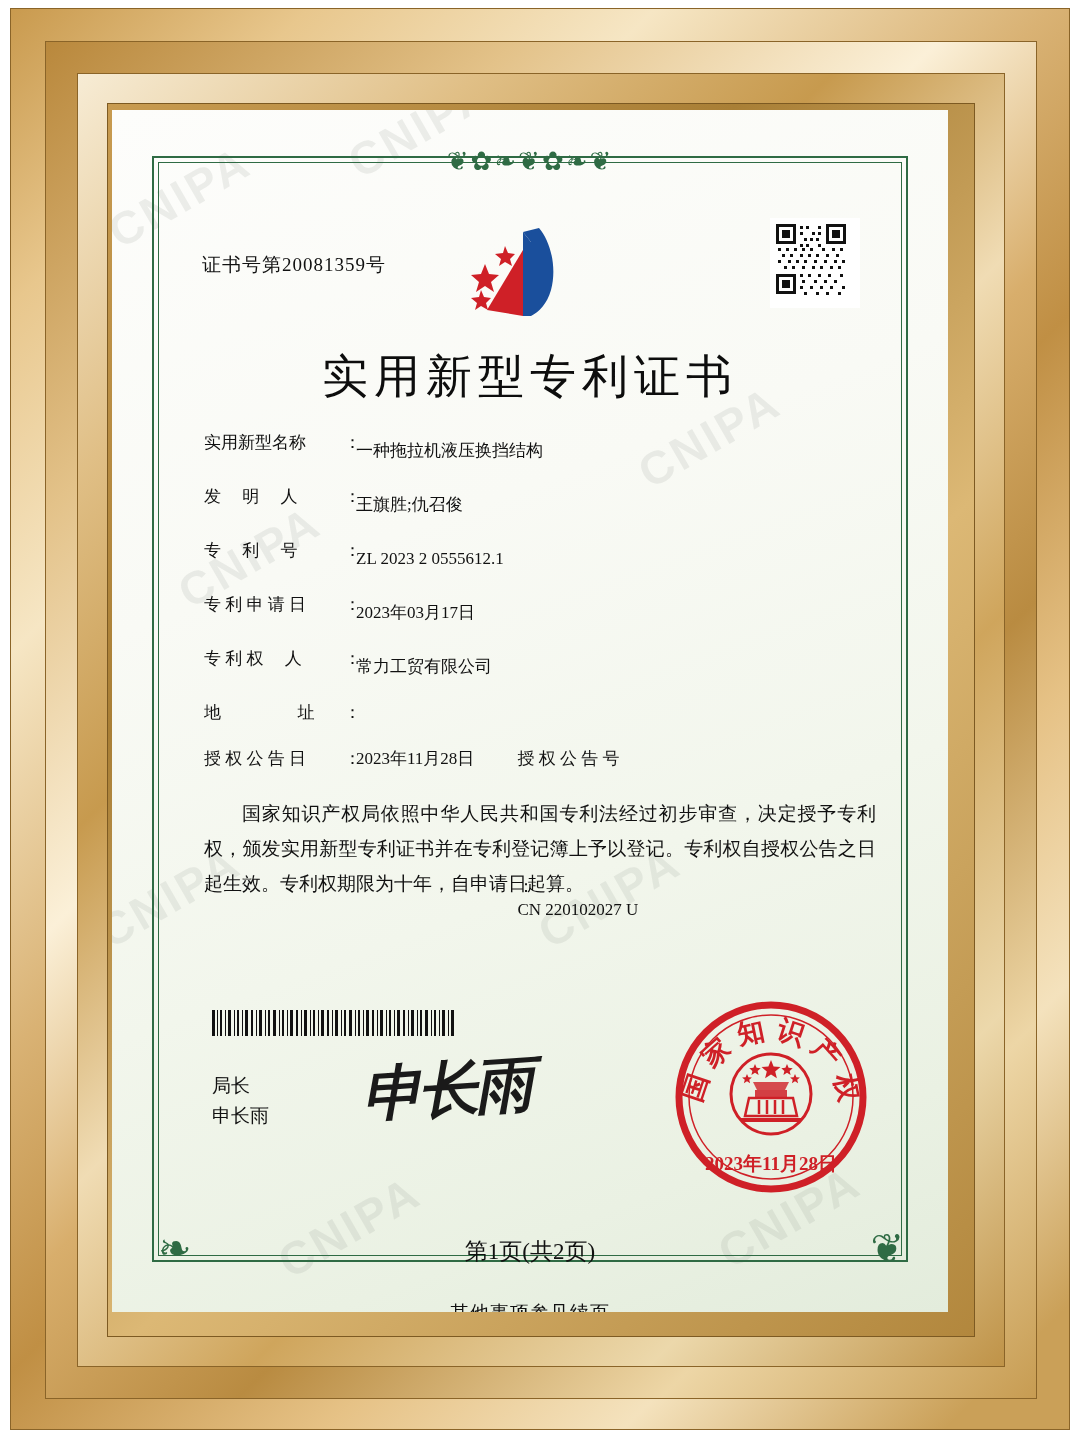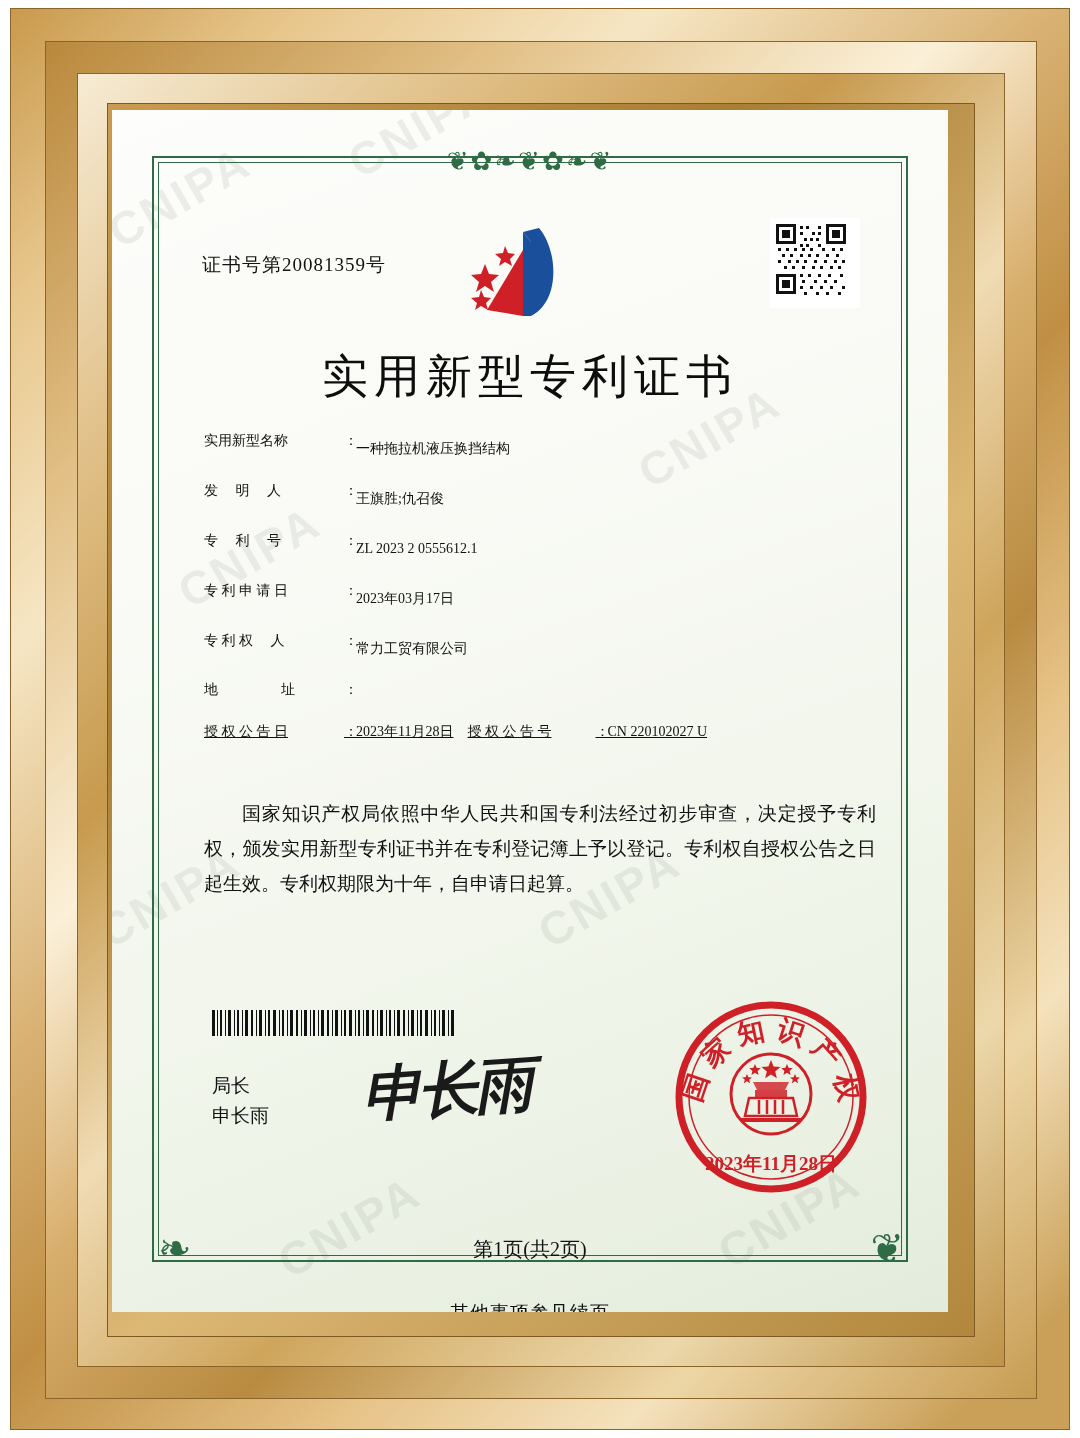--- a/index.html
+++ b/index.html
@@ -140,35 +140,35 @@
     position: absolute;
     left: 92px; top: 322px;
     width: 660px;
     font-family: "Liberation Serif", serif;
     color: #111;
   }
   .field-row {
     display: flex;
     align-items: flex-start;
     margin-bottom: 23px;
-    font-size: 14px;
+    font-size: 17px;
     line-height: 1.35;
   }
   .f-label {
     width: 140px;
     flex: 0 0 140px;
     letter-spacing: 0px;
     white-space: pre;
   }
   .f-colon { width: 12px; flex: 0 0 12px; }
   .f-value { flex: 1 1 auto; margin-top: 8px; }
   .f-value .line2 { display: block; }
 
-  .row-inline { display: flex; align-items: flex-start; text-decoration: underline; }
-  .inline-2 { margin-left: 14px; display: flex; }
+  .row-inline { display: flex; align-items: flex-start; }
+  .inline-2 { margin-left: 43px; display: flex; flex-direction: column; }
   .inline-2 .f-label { width: 128px; flex: 0 0 128px; }
 
   .paras {
     position: absolute;
     left: 92px; top: 686px;
     width: 672px;
     font-family: "Liberation Serif", serif;
     font-size: 19px;
     line-height: 1.85;
     color: #111;
@@ -207,21 +207,21 @@
     position: absolute;
     right: 78px; top: 888px;
     width: 198px; height: 198px;
   }
 
   .page-no {
     position: absolute;
     left: 0; right: 0; top: 1126px;
     text-align: center;
     font-family: "Liberation Serif", serif;
-    font-size: 20px;
+    font-size: 23px;
     color: #111;
   }
   .footer-note {
     position: absolute;
     left: 0; right: 0; top: 1190px;
     text-align: center;
     font-family: "Liberation Serif", serif;
     font-size: 19px;
     color: #111;
     letter-spacing: 1px;

